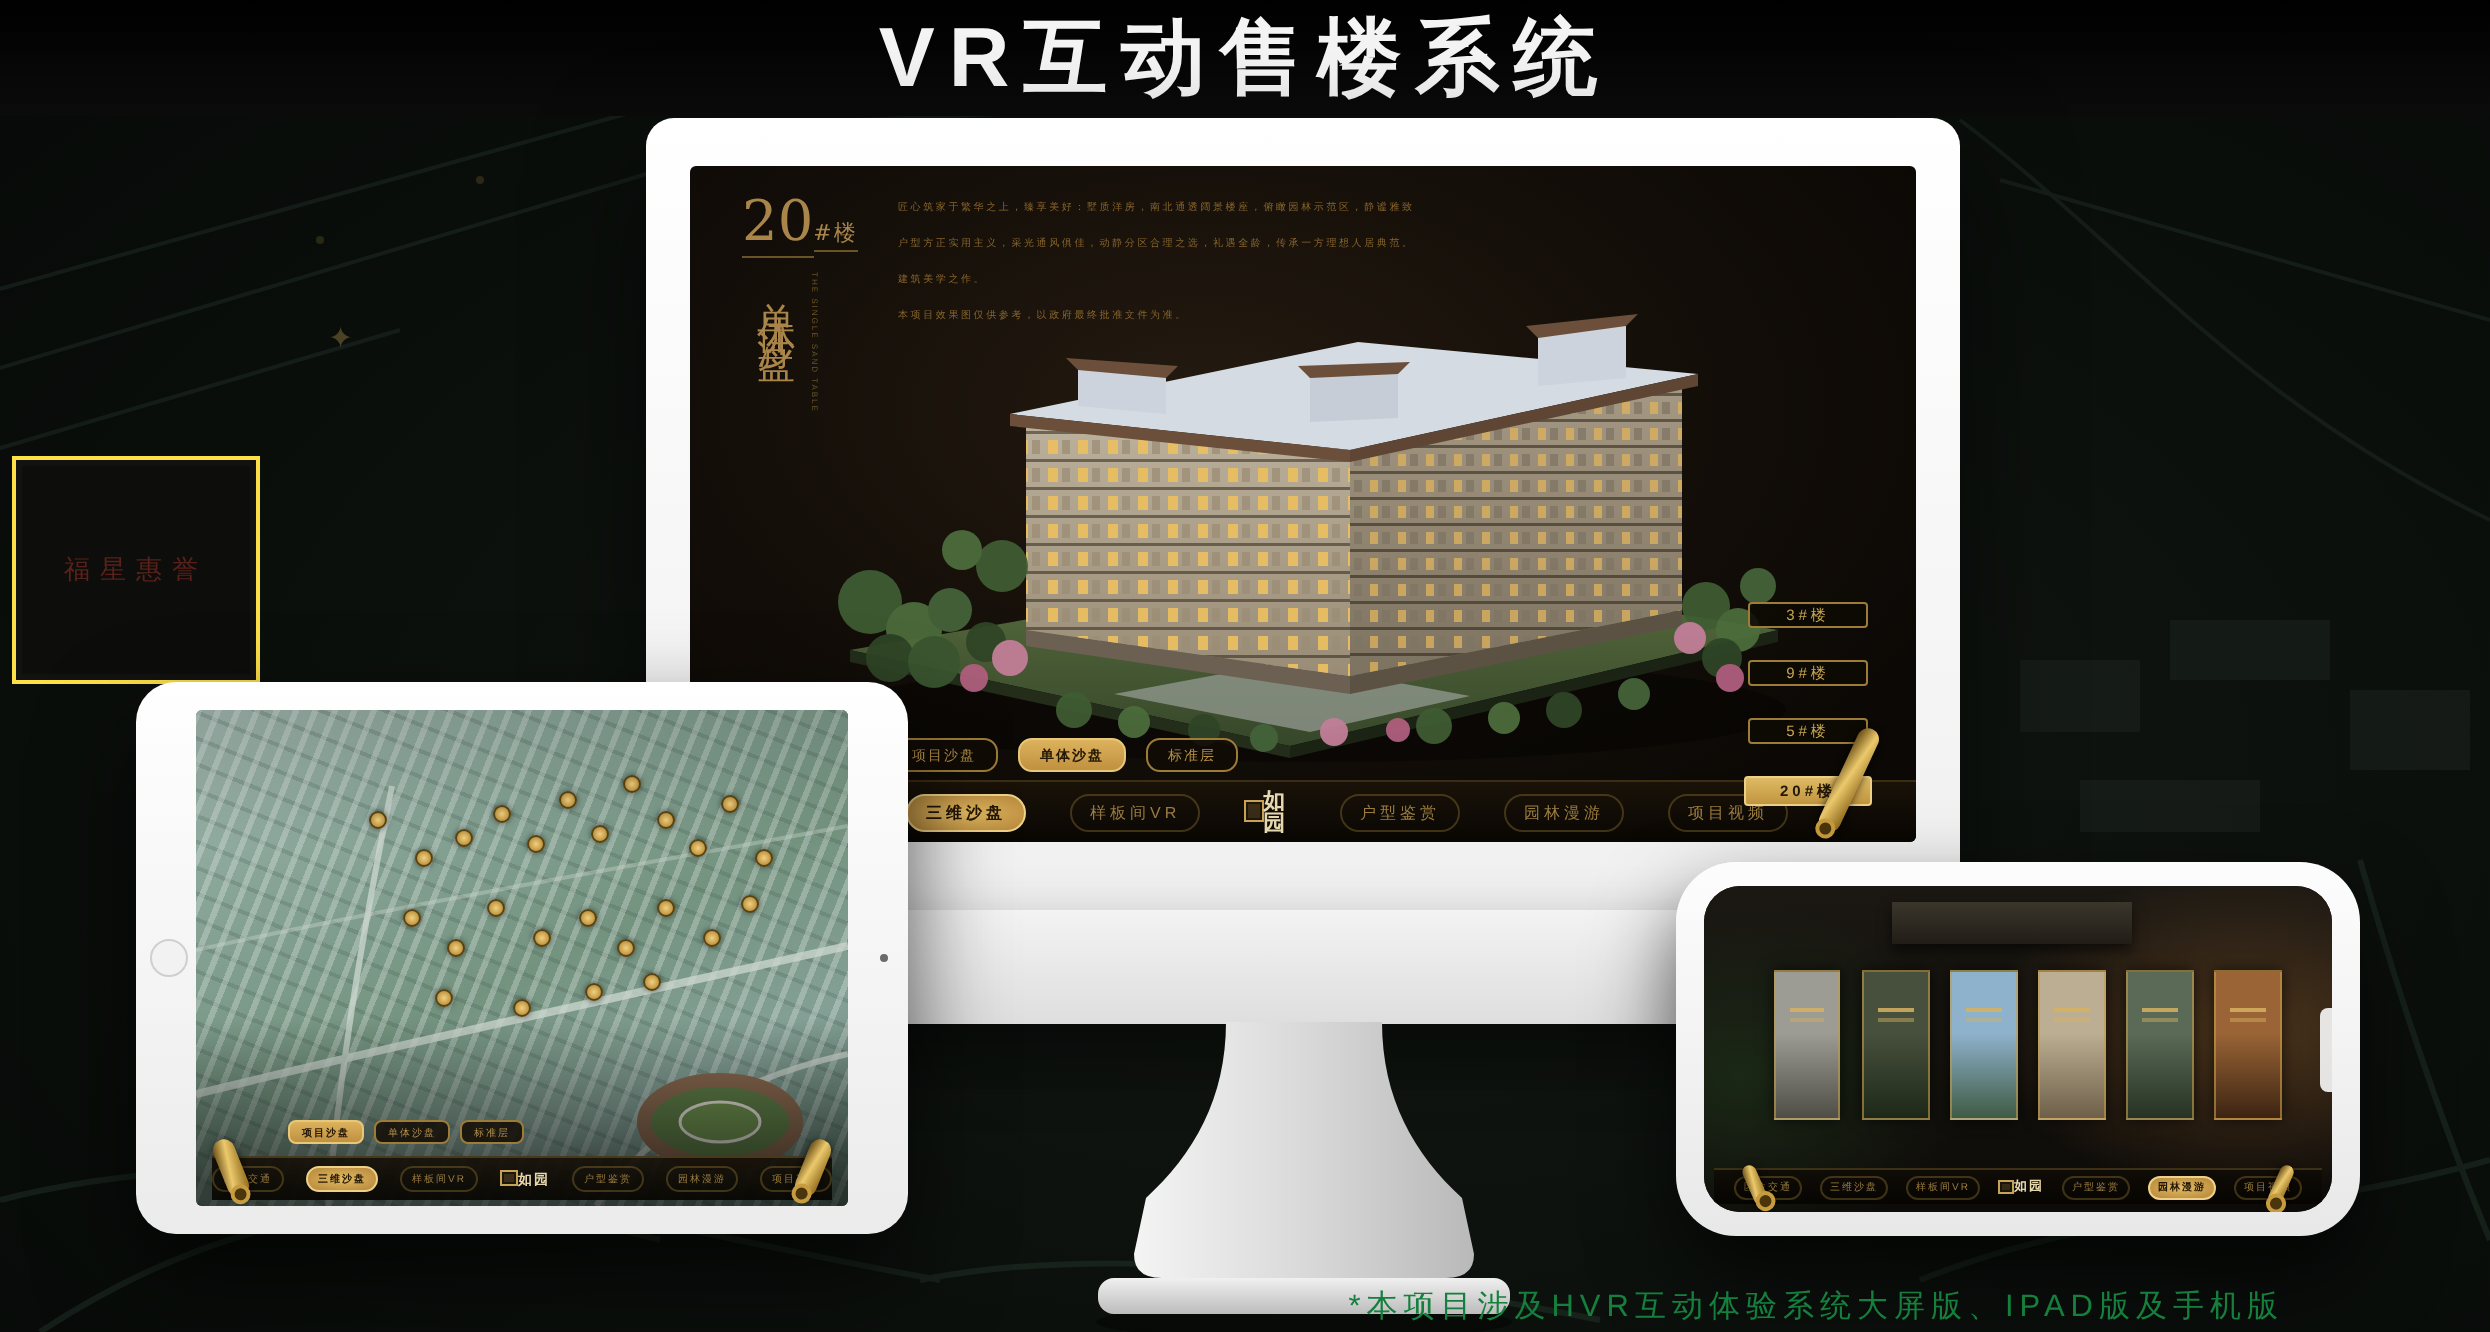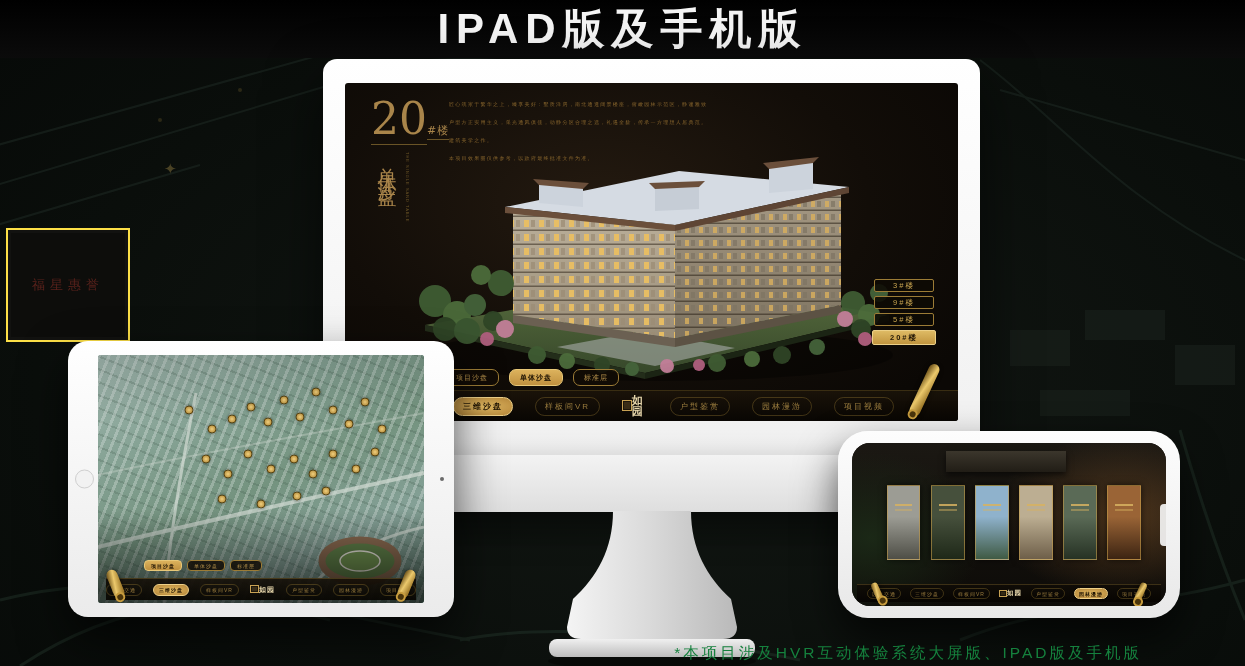--- a/index.html
+++ b/index.html
@@ -27,29 +27,29 @@
   .scroll::after{content:"";position:absolute;bottom:-4px;left:0;width:10px;height:10px;border-radius:50%;border:2px solid #c79c3e;background:#4a350c;box-sizing:border-box}
 
   
   .monitor{position:absolute;left:323px;top:59px;width:657px;height:453px;z-index:2}
   .mon-bezel{position:absolute;left:0;right:0;top:0;height:396px;background:linear-gradient(#ffffff,#f0f0f0);border-radius:14px 14px 4px 4px;box-shadow:0 24px 55px rgba(0,0,0,.6)}
   .mon-chin{position:absolute;left:0;right:0;top:396px;height:57px;background:linear-gradient(#f3f3f3,#dedede);border-radius:0 0 5px 5px;box-shadow:0 16px 34px rgba(0,0,0,.45)}
   .stand{position:absolute;left:218px;top:452px}
   .screen{position:absolute;left:22px;top:24px;width:613px;height:338px;border-radius:3px;overflow:hidden;background:radial-gradient(430px 260px at 42% 36%, #241a10 0%, #120d08 62%, #0b0805 100%)}
 
   .heading{position:absolute;left:26px;top:14px;z-index:3}
-  .h-num{font-family:"DejaVu Serif",serif;font-size:44px;line-height:1;color:#a9854a;border-bottom:1px solid #6a5426;padding-bottom:3px;display:inline-block}
+  .h-num{font-family:"DejaVu Serif",serif;font-size:28px;line-height:1;color:#a9854a;border-bottom:1px solid #6a5426;padding-bottom:3px;display:inline-block}
   .h-suffix{font-size:11px;letter-spacing:1px}
   .h-vwrap{display:flex;gap:4px;margin-top:7px;margin-left:4px}
   .h-vert{writing-mode:vertical-rl;font-size:19px;letter-spacing:7px;color:#a9854a;font-family:"DejaVu Serif",serif}
   .h-en{writing-mode:vertical-rl;font-size:4px;letter-spacing:1px;color:#6a5426}
   .desc{position:absolute;left:104px;top:12px;width:410px;z-index:3}
   .desc-line{font-size:5px;color:#86642c;letter-spacing:1.3px;height:18px;line-height:18px;white-space:nowrap;overflow:hidden}
   .bld{position:absolute;left:72px;top:50px;z-index:1}
-  .floors{position:absolute;right:22px;top:196px;display:flex;flex-direction:column;gap:4px;align-items:center;z-index:4}
+  .floors{position:absolute;right:22px;top:218px;display:flex;flex-direction:column;gap:16px;align-items:center;z-index:4}
   .floor-btn{width:60px;height:13px;font-size:7.5px;letter-spacing:2px;color:#c9a550;background:rgba(14,10,5,.88);border:1px solid #9c7c36;border-radius:2px;display:flex;align-items:center;justify-content:center;font-family:"Liberation Sans",sans-serif}
   .floor-btn.active{width:64px;height:15px;background:linear-gradient(#deba64,#c1953f);color:#241806;font-weight:bold;border-color:#ecd088}
   .scr-tabs{position:absolute;left:100px;top:286px;display:flex;gap:10px;z-index:4}
   .scr-tabs .tab{font-size:7px;padding:2.5px 10px}
   .scr-nav{position:absolute;left:0;right:0;bottom:0;height:30px;background:linear-gradient(rgba(26,19,9,.96),rgba(9,6,3,.98));border-top:1px solid rgba(150,120,50,.35);display:flex;align-items:center;justify-content:center;gap:22px;padding:0 64px 0 26px;z-index:3}
   .scr-nav .nav-item{font-size:8px;padding:3px 9px}
   .scr-nav .logo-text{font-size:11px}
   .scr-scroll{height:56px;right:28px;bottom:3px;transform:rotate(25deg);z-index:5}
 
   
@@ -122,21 +122,21 @@
         <circle cx="240" cy="90" r="2"></circle>
     </g>
   </svg>
 </div>
 <div class="plaque">
   <span>福星惠誉</span>
 </div>
 <div class="compass">✦</div>
 
 <div class="titlebar">
-  <div class="title">IPAD版及手机版</div>
+  <div class="title">VR互动售楼系统</div>
 </div>
 
 <div class="monitor">
   <div class="mon-bezel"></div>
   <div class="mon-chin"></div>
   <svg class="stand" width="222" height="160" viewBox="0 0 222 160">
     <defs>
       <linearGradient id="gStand" x1="0" y1="0" x2="1" y2="0">
         <stop offset="0" stop-color="#f4f4f4"></stop>
           <stop offset="0.5" stop-color="#d9d9d9"></stop>

